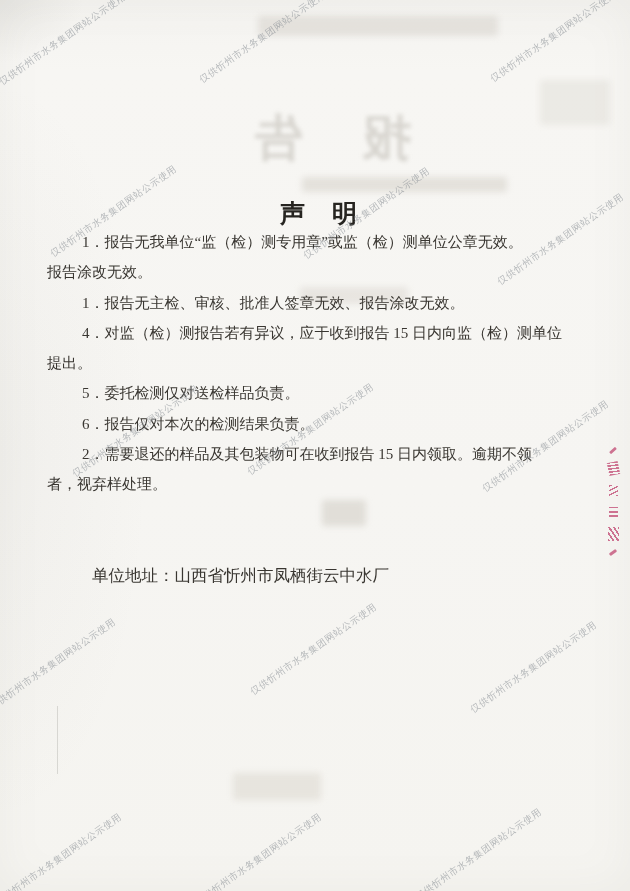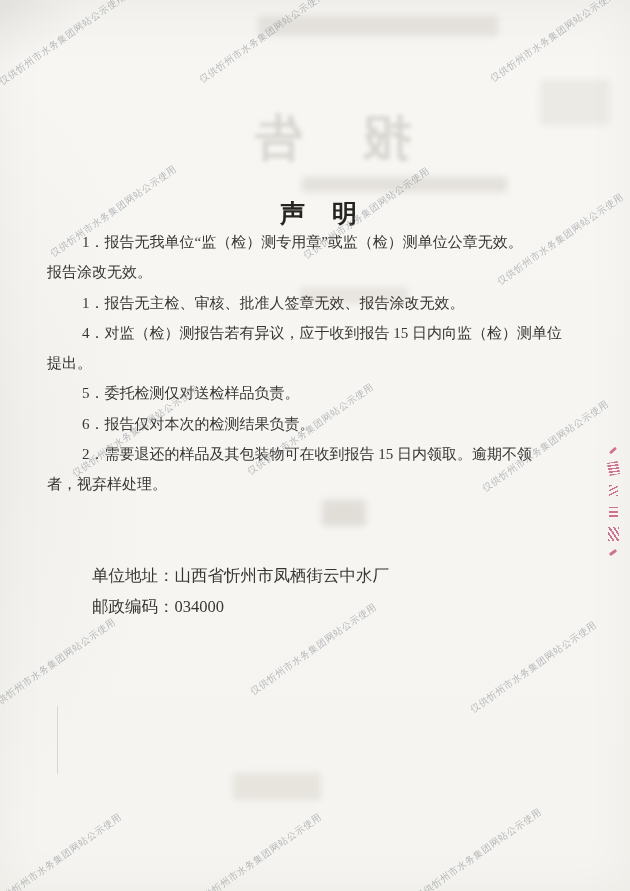--- a/index.html
+++ b/index.html
@@ -113,21 +113,20 @@
         <div class="line first">6．报告仅对本次的检测结果负责。</div>
       </div>
       <div>
         <div class="line first">2．需要退还的样品及其包装物可在收到报告 15 日内领取。逾期不领</div>
         <div class="line">者，视弃样处理。</div>
       </div>
     </div>
 
   <div class="contact" id="contact">
       <div class="line">单位地址：山西省忻州市凤栖街云中水厂</div>
-      <div class="line">邮政编码：034000</div>
     </div>
 
   <div class="stamp">
     <span class="m m-tick1"></span>
     <span class="m m-dense"></span>
     <span class="m m-s"></span>
     <span class="m m-gong"></span>
     <span class="m m-hatch"></span>
     <span class="m m-tick2"></span>
   </div>

